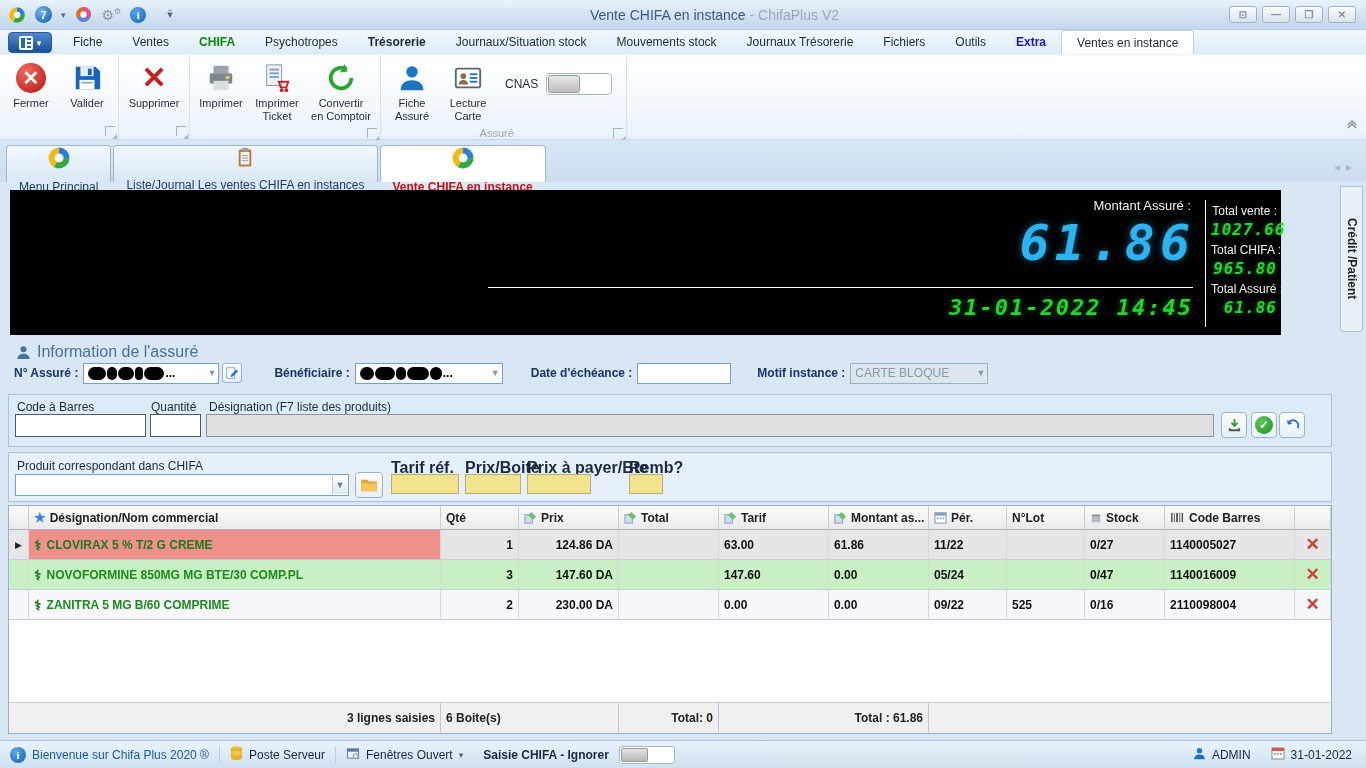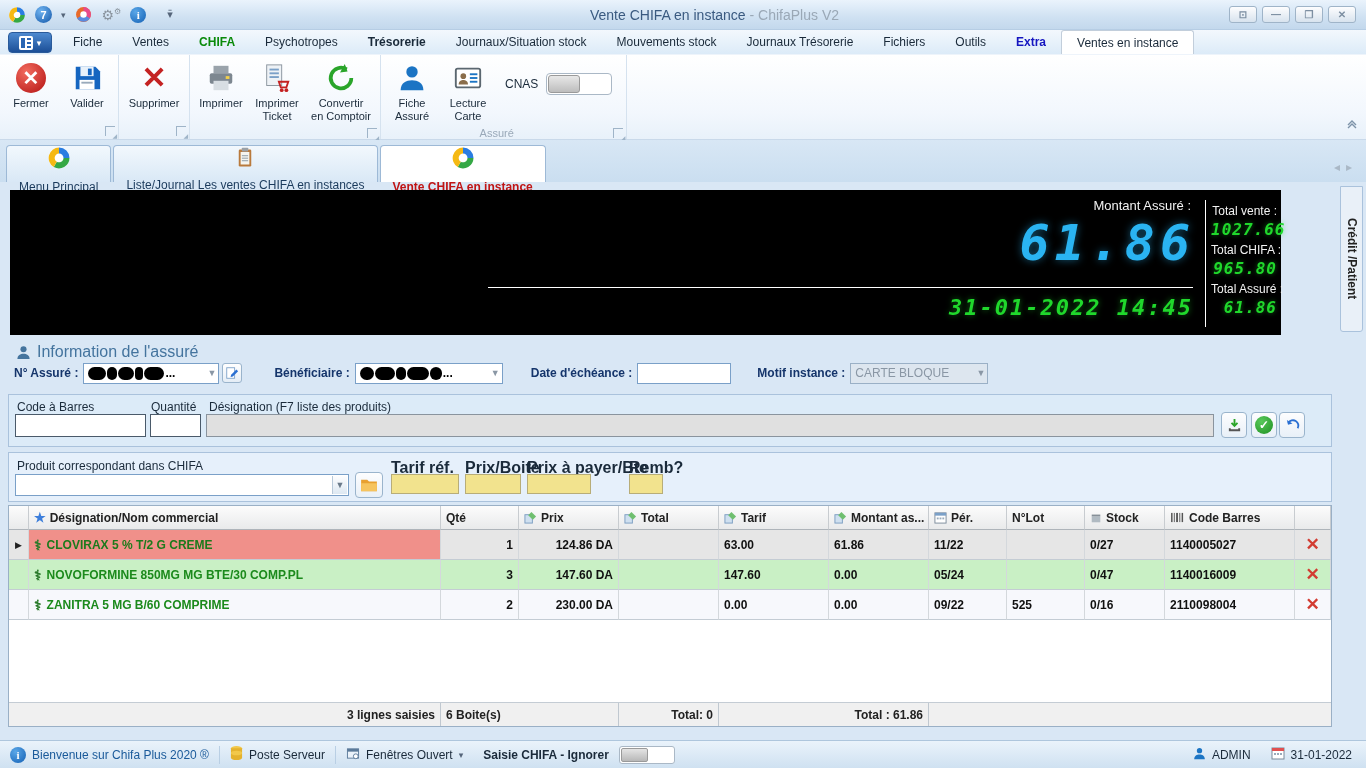--- a/index.html
+++ b/index.html
@@ -123,21 +123,21 @@
   .gcell.center { justify-content:center; }
   .name-cell { font-weight:bold; color:#1c8a1c; gap:5px; }
   .num { font-weight:bold; color:#111; }
   .row1 .gcell { background:#e6e6e6; }
   .row1 .name-cell { background:#f0908a; color:#1c7a1c; }
   .row2 .gcell { background:#c9f0c5; }
   .row3 .gcell { background:#f7f8fc; }
   .delx { color:#d23c32; font-size:17px; font-weight:bold; }
   .indicator { color:#222; font-size:9px; }
   .filler { height:83px; background:#fff; border-bottom:1px solid #c4ccd4; }
-  .gsum .gcell { background:#f0f0f0; border-right:none; border-bottom:none; height:23px; font-weight:bold; }
+  .gsum .gcell { background:#f0f0f0; border-right:none; border-bottom:none; height:30px; font-weight:bold; }
   .gsum .sep-r { border-right:1px solid #c0c8d0; }
   .rx-ic { color:#2a7a2a; font-weight:bold; font-size:14px; }
   .star { color:#3c7edb; font-size:13px; margin-right:4px; }
   .hic { margin-right:4px; display:inline-flex; }
 
   
   .statusbar { left:0; top:740px; width:1366px; height:28px; background:linear-gradient(#eaf3fb,#cfe1f1); border-top:1px solid #aec6dd; display:flex; align-items:center; font-size:12px; color:#1a2a3a; }
   .sb-item { display:flex; align-items:center; gap:6px; padding:0 10px; height:100%; }
   .sb-sep { width:1px; height:18px; background:#b9cfe4; }
   .sb-blue { color:#1a5a9a; }

